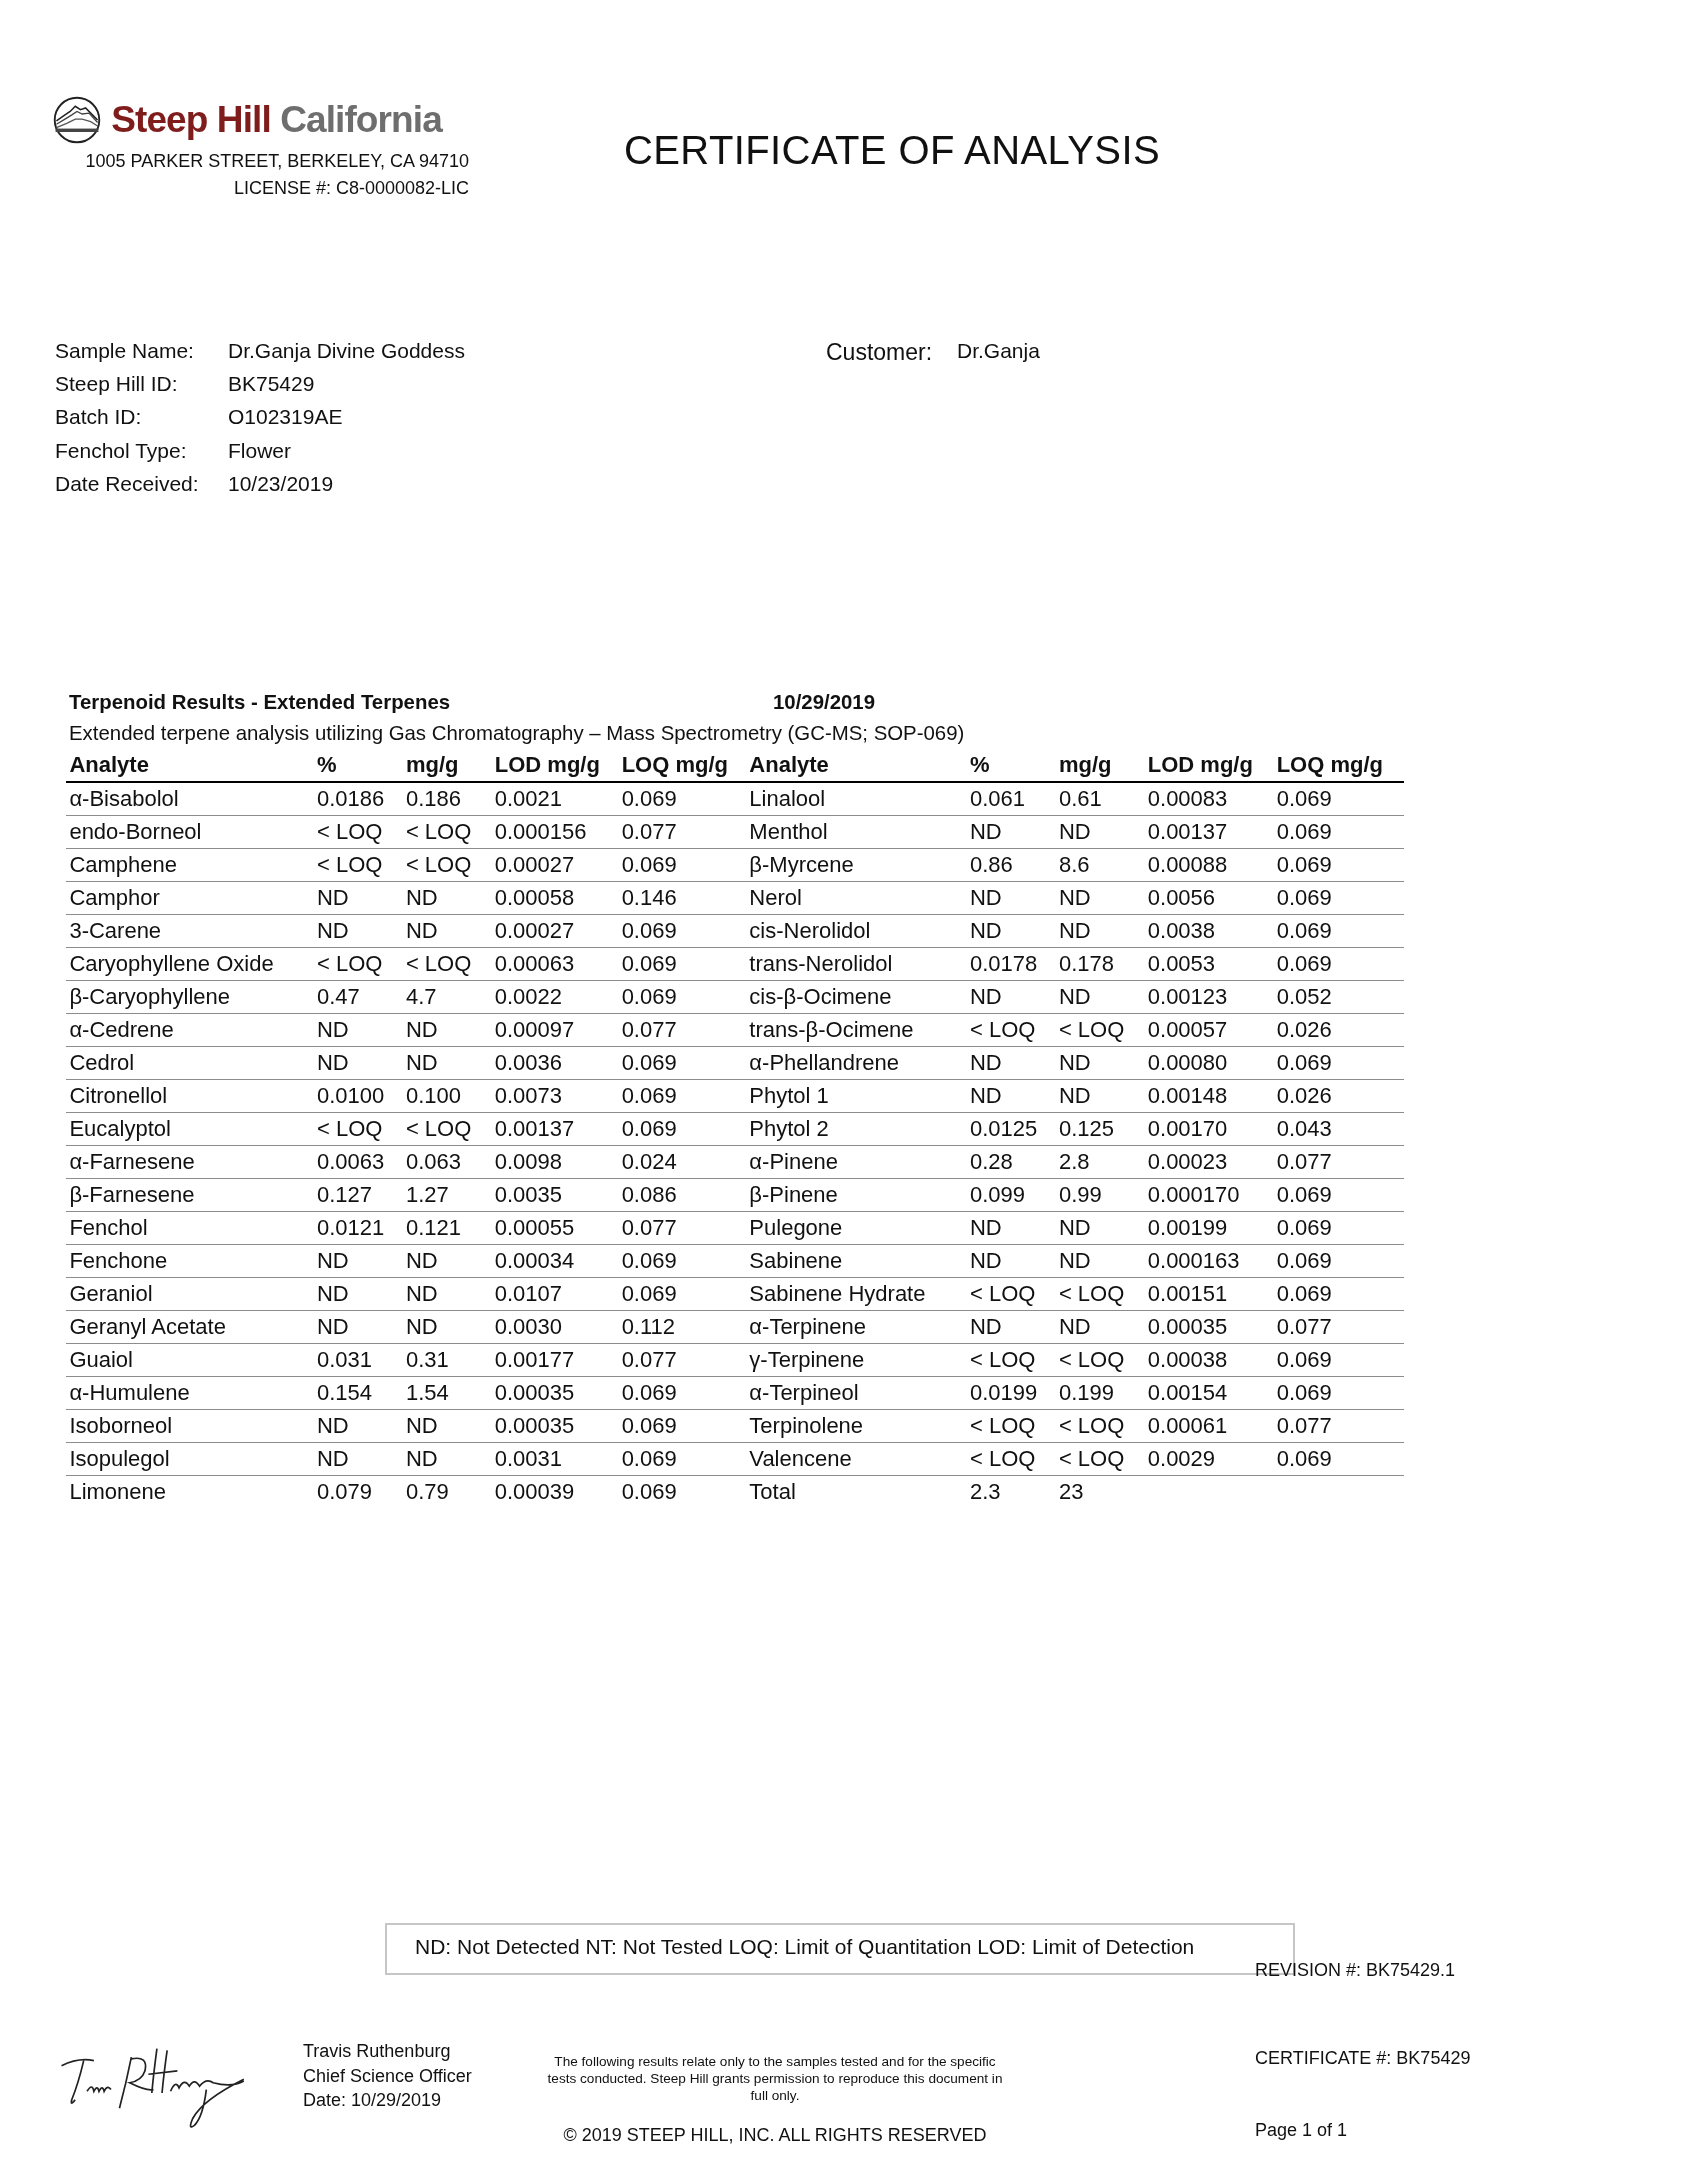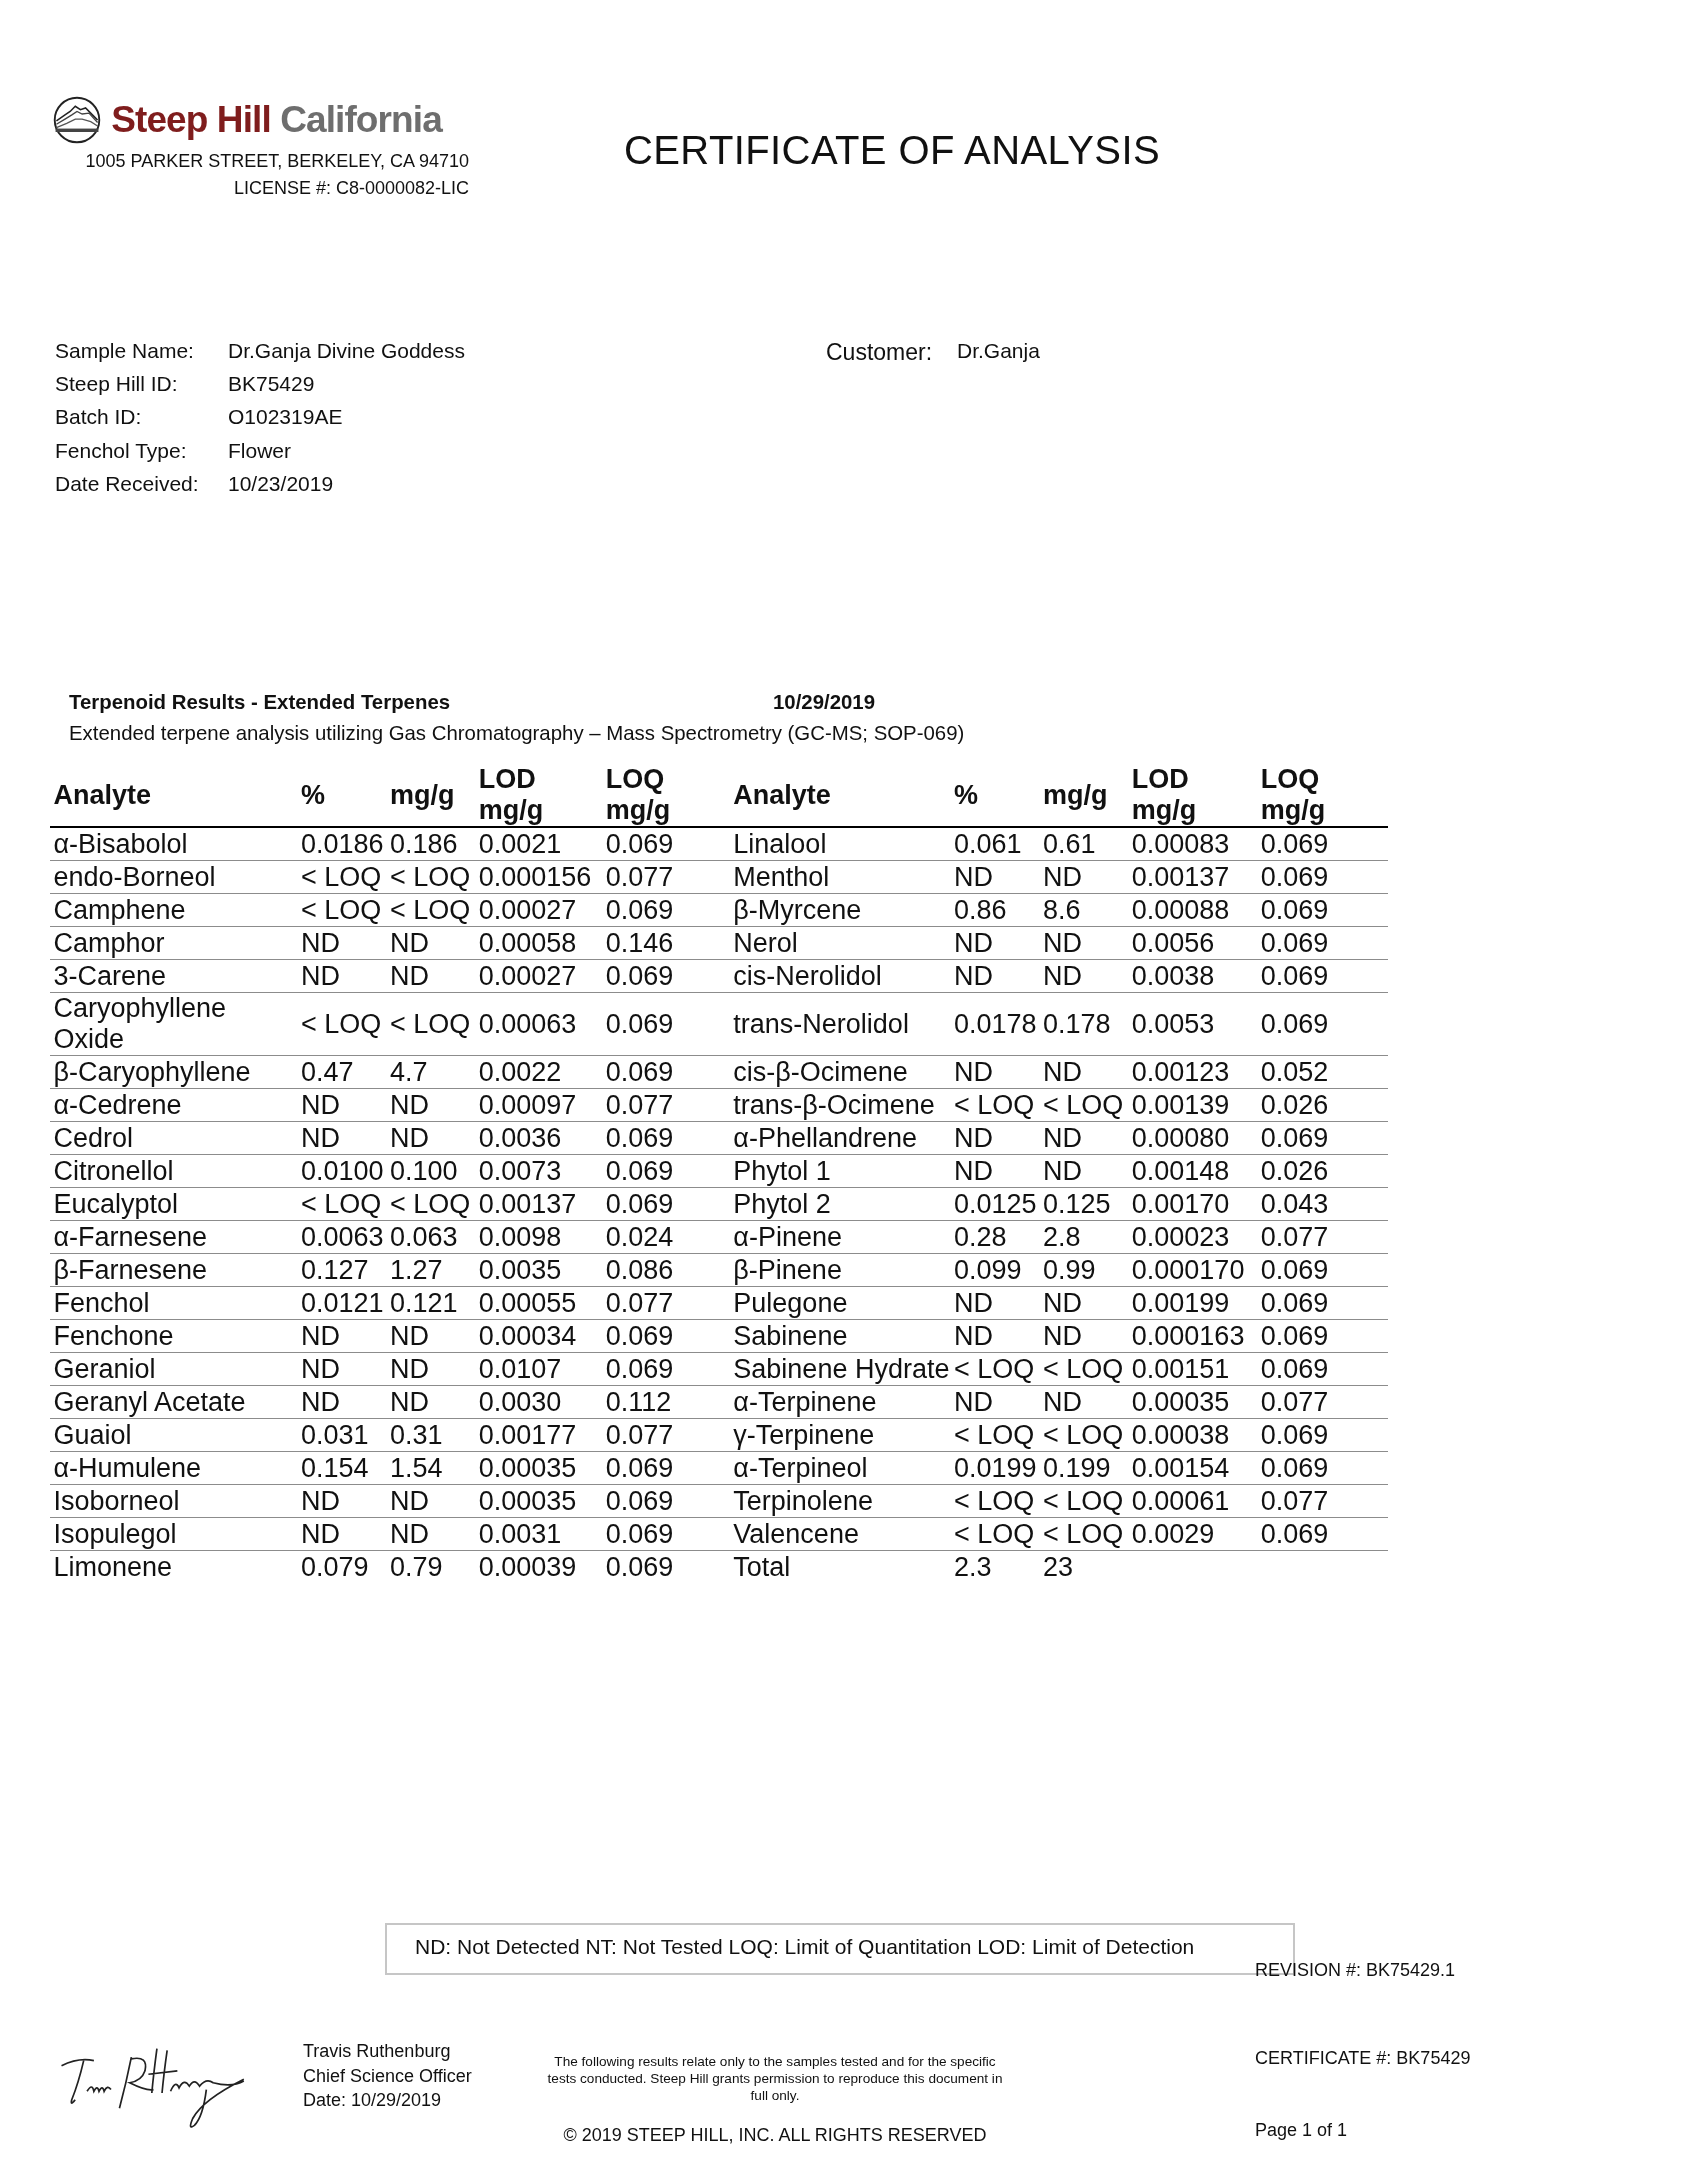--- a/index.html
+++ b/index.html
@@ -22,22 +22,22 @@
   
   .info-label { left: 55px; font-size: 21px; }
   .info-value { left: 228px; font-size: 21px; }
 
   
   .section-title { left: 69px; top: 691px; font-size: 20.4px; font-weight: bold; }
   .section-date { left: 773px; top: 691px; font-size: 20.4px; font-weight: bold; }
   .section-sub { left: 69px; top: 722px; font-size: 20.4px; }
 
   table.results {
-    position: absolute; left: 50px; top: 749px; width: 1338px;
-    border-collapse: collapse; font-size: 27px; margin-top: 15px;
+    position: absolute; left: 66px; top: 749px; width: 1338px;
+    border-collapse: collapse; font-size: 22px;
   }
   table.results th {
     text-align: left; font-weight: bold; padding: 0 0 0 3.4px; height: 31.5px;
     border-bottom: 2.6px solid #000; vertical-align: middle;
   }
   table.results td {
     padding: 0 0 0 3.4px; height: 32px; border-bottom: 1.3px solid #8c8c8c;
     vertical-align: middle;
   }
   table.results tr.last td { border-bottom: none; }
@@ -207,21 +207,21 @@
       </tr>
       <tr>
         <td>α-Cedrene</td>
         <td>ND</td>
         <td>ND</td>
         <td>0.00097</td>
         <td>0.077</td>
         <td>trans-β-Ocimene</td>
         <td>&lt; LOQ</td>
         <td>&lt; LOQ</td>
-        <td>0.00139</td>
+        <td>0.00057</td>
         <td>0.026</td>
       </tr>
       <tr>
         <td>Cedrol</td>
         <td>ND</td>
         <td>ND</td>
         <td>0.0036</td>
         <td>0.069</td>
         <td>α-Phellandrene</td>
         <td>ND</td>

